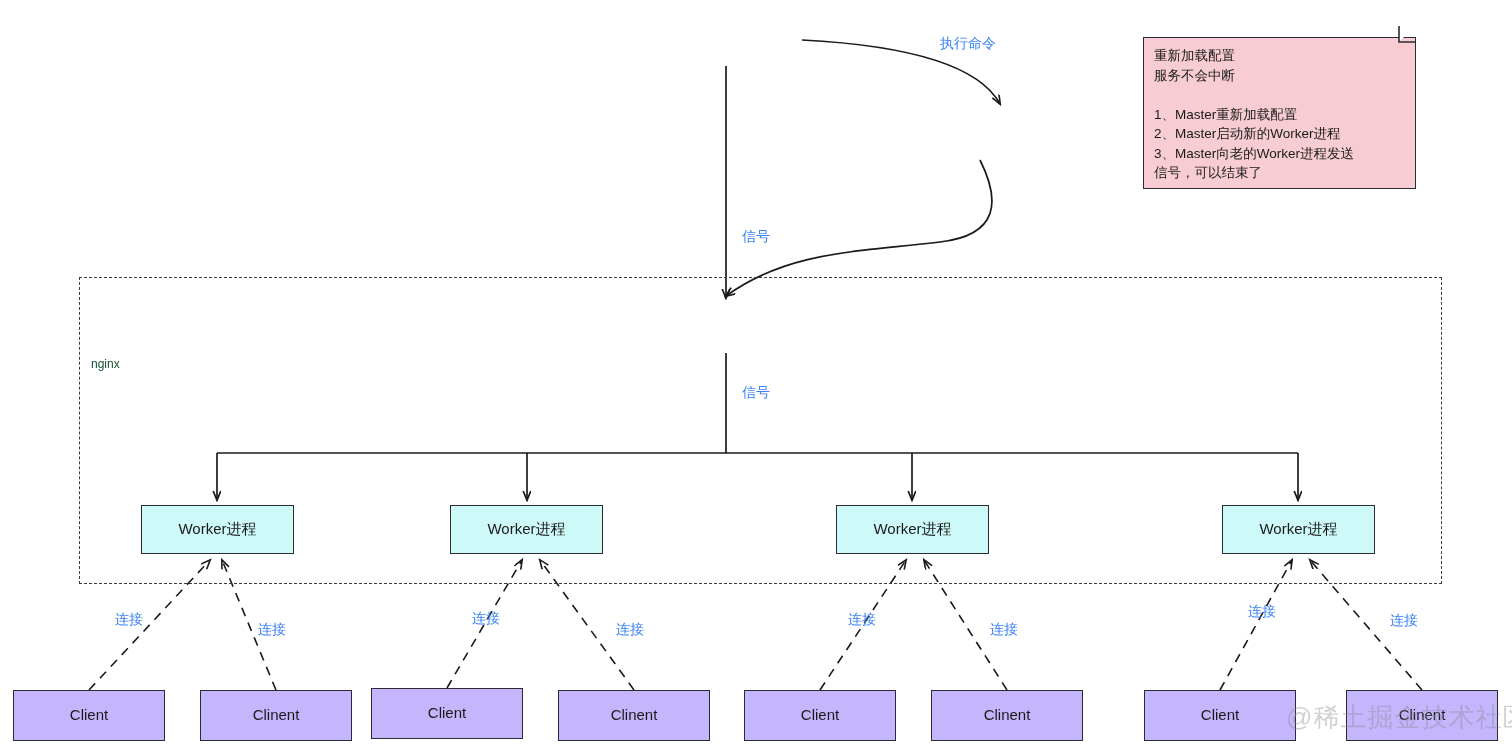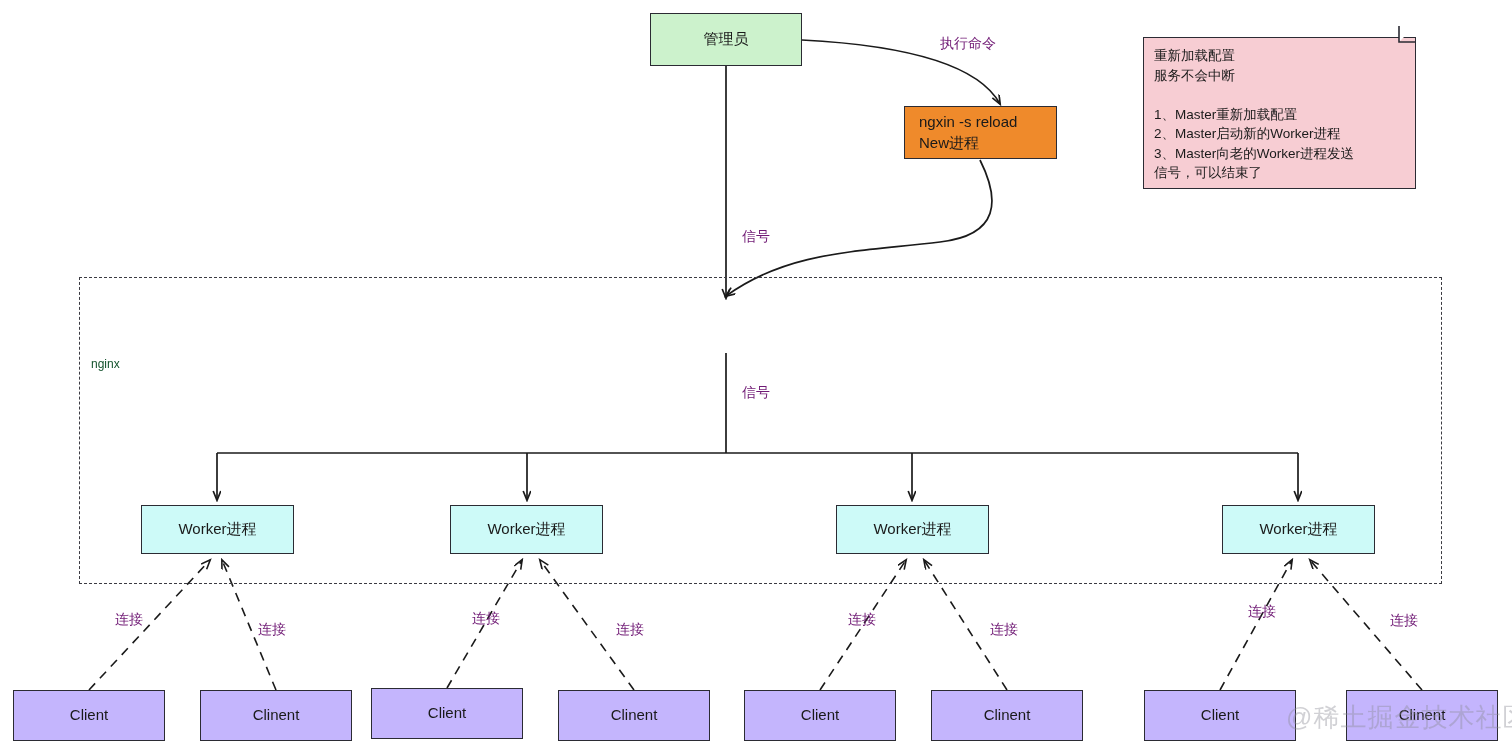--- a/index.html
+++ b/index.html
@@ -79,21 +79,21 @@
     border-bottom: 16px solid transparent;
     z-index: 4;
   }
   .note-fold-line {
     position: absolute;
     z-index: 5;
   }
   .edge-label {
     position: absolute;
     font-size: 14px;
-    color: #701a75;
+    color: #3b82f6;
     white-space: nowrap;
     z-index: 4;
   }
   .watermark {
     position: absolute;
     font-size: 26px;
     color: rgba(140, 140, 150, 0.40);
     white-space: nowrap;
     z-index: 6;
     letter-spacing: 1px;
@@ -140,24 +140,21 @@
       <path d="M276,690 L222,560" marker-end="url(#arwd)"></path>
       <path d="M447,688 L522,560" marker-end="url(#arwd)"></path>
       <path d="M634,690 L540,560" marker-end="url(#arwd)"></path>
       <path d="M820,690 L906,560" marker-end="url(#arwd)"></path>
       <path d="M1007,690 L924,560" marker-end="url(#arwd)"></path>
       <path d="M1220,690 L1292,560" marker-end="url(#arwd)"></path>
       <path d="M1422,690 L1310,560" marker-end="url(#arwd)"></path>
     </g>
   </svg>
 
-  <div class="node node-admin" id="node-admin" style="left: 650px; top: 13px; width: 152px; height: 53px;">管理员</div>
-
-  <div class="node node-cmd" id="node-command" style="left: 904px; top: 106px; width: 153px; height: 53px;">ngxin -s reload
-New进程</div>
+
 
 
   <div id="workers-host">
       <div class="node node-worker" style="left: 141px; top: 505px; width: 153px; height: 49px;">Worker进程</div>
       <div class="node node-worker" style="left: 450px; top: 505px; width: 153px; height: 49px;">Worker进程</div>
       <div class="node node-worker" style="left: 836px; top: 505px; width: 153px; height: 49px;">Worker进程</div>
       <div class="node node-worker" style="left: 1222px; top: 505px; width: 153px; height: 49px;">Worker进程</div>
     </div>
 
   <div id="clients-host">

